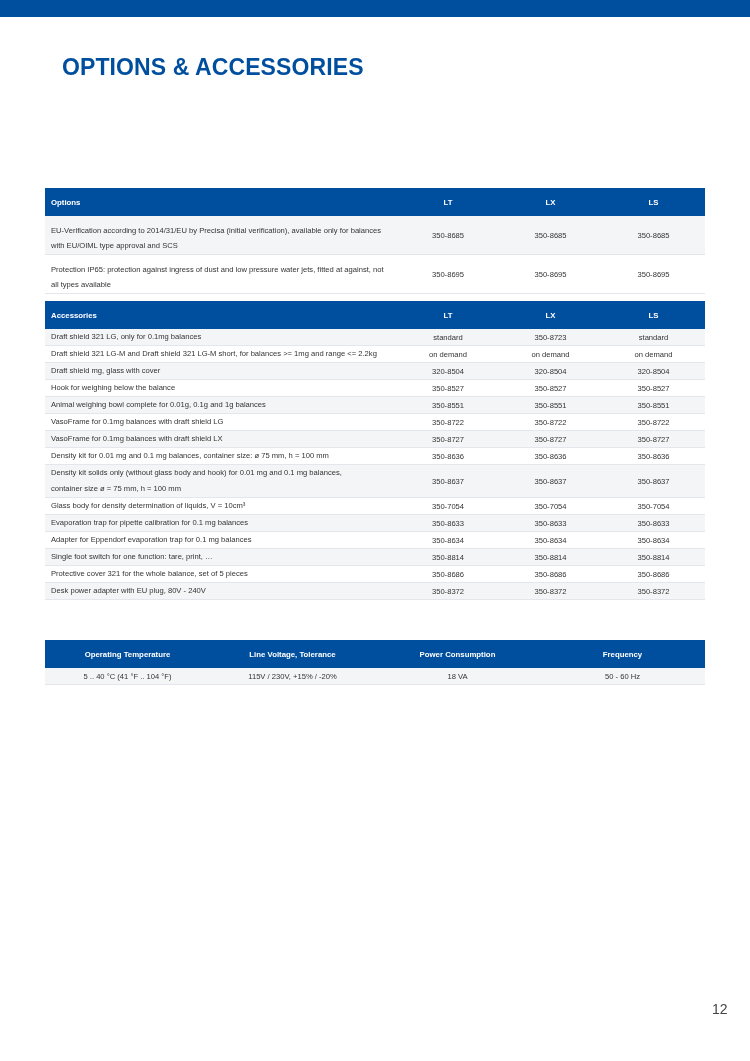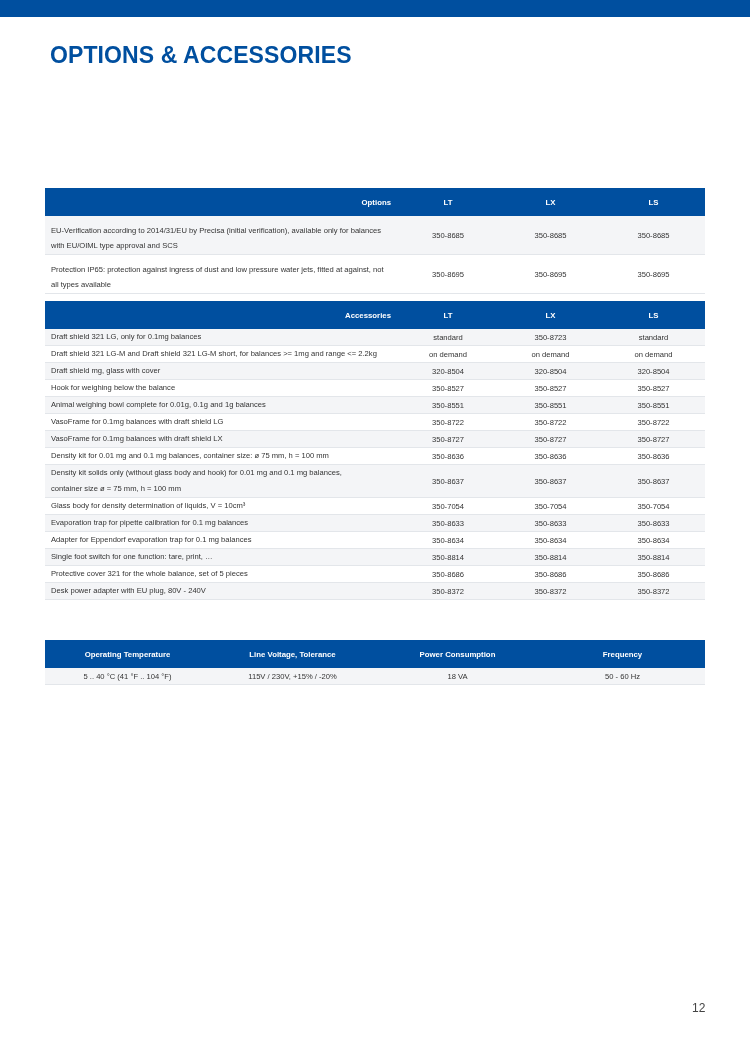--- a/index.html
+++ b/index.html
@@ -2,47 +2,47 @@
 <html><head>
   <meta charset="utf-8">
   <style>
     html, body { margin: 0; padding: 0; }
     body {
       width: 750px; height: 1061px; background: #ffffff; position: relative; overflow: hidden;
       font-family: "Liberation Sans", "DejaVu Sans", sans-serif; color: #333333;
     }
     .topbar { position: absolute; left: 0; top: 0; width: 750px; height: 17px; background: #004f9f; }
     .page-title {
-      position: absolute; left: 46px; top: 38px; margin: 4px;
+      position: absolute; left: 46px; top: 38px; margin: 16px;
       font-size: 23px; font-weight: bold; color: #004f9f; letter-spacing: 0.1px;
     }
     table.spec {
       position: absolute; left: 45px; width: 660px; border-collapse: collapse;
       font-family: "Liberation Sans", sans-serif; font-size: 7.6px; color: #333333;
     }
     table.spec th {
       background: #004f9f; color: #ffffff; font-weight: bold; height: 28px; padding: 0 6px;
       font-size: 7.8px; 
     }
-    table.spec th.first { text-align: right; }
+    table.spec th.first { text-align: left; }
     table.spec td {
       padding: 0 6px; text-align: center; border-bottom: 1px solid #e3e6ea; height: 16px;
     }
     table.spec td.first { text-align: left; line-height: 16px; }
     table.spec tr:nth-child(even) td { background: #f4f5f7; }
     table.spec tr.tall td { height: 31px; }
     #options-table { top: 188px; }
     #options-table td { height: 30px; }
     #options-table td.first { line-height: 15px; padding-top: 7px; padding-bottom: 1px; }
     #accessories-table { top: 301px; }
     #env-table { top: 640px; }
     #env-table th { height: 28px; }
     #env-table td { height: 16px; text-align: center; }
     .page-number {
-      position: absolute; left: 692px; top: 1001px; font-size: 12px; color: #444444;
+      position: absolute; left: 712px; top: 1001px; font-size: 14px; color: #444444;
     }
   </style>
 </head>
 <body>
 
 <div class="topbar"></div>
 <h1 class="page-title">OPTIONS &amp; ACCESSORIES</h1>
 
 <table class="spec" id="options-table">
   <colgroup>

